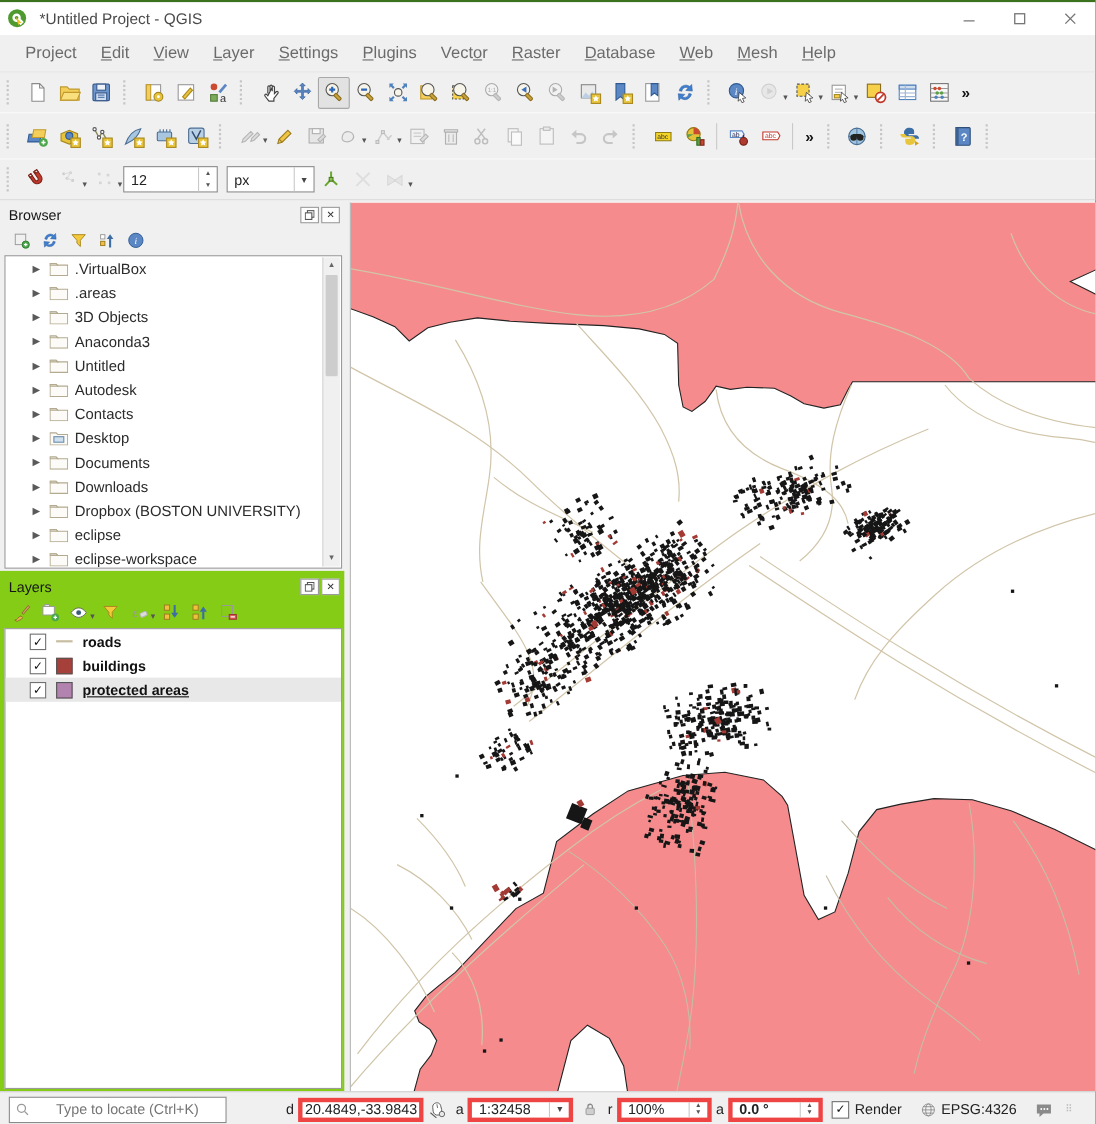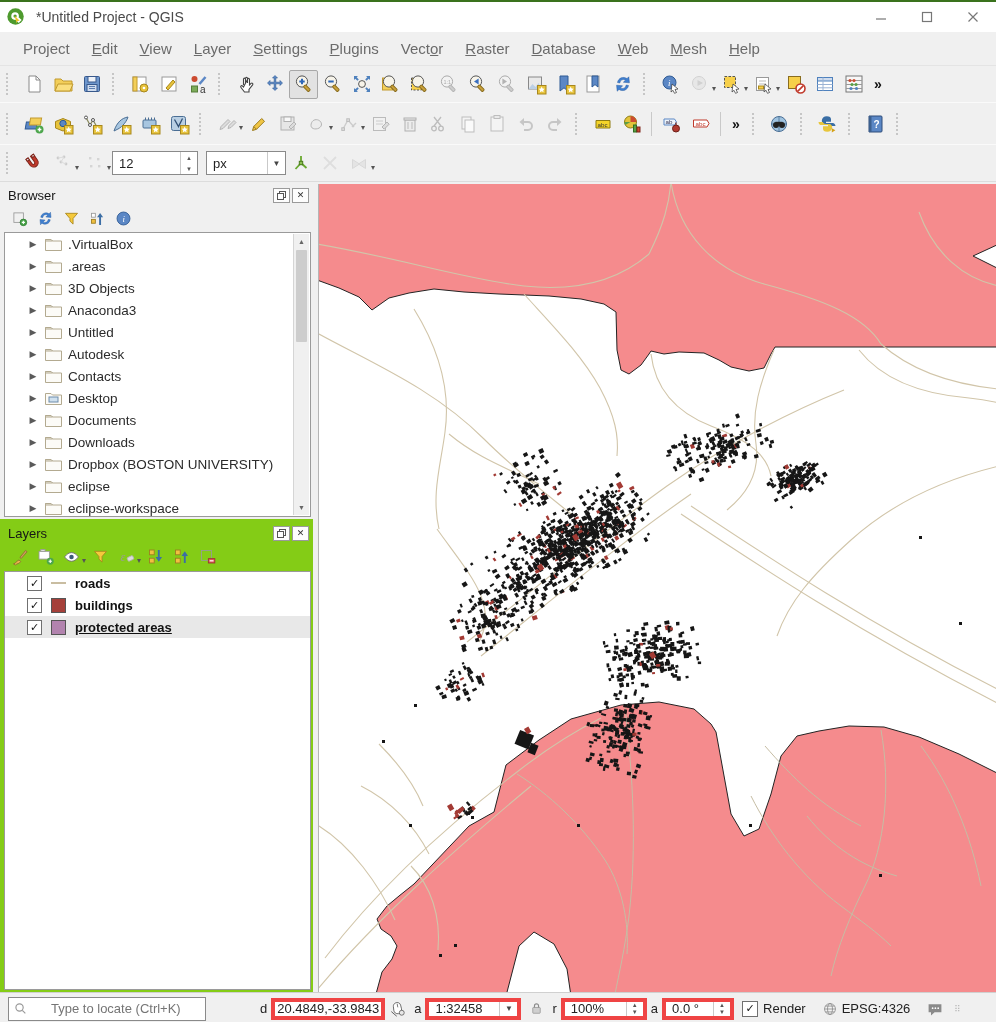--- a/index.html
+++ b/index.html
@@ -2452,21 +2452,21 @@
     </span>
     <span class="sb-label">r</span>
     <div class="sb-field" style="width:86px;">
       <span class="spin-val">100%</span>
       <span class="spin-arrows">
           <div>▲</div>
           <div>▼</div>
         </span>
     </div>
     <span class="sb-label">a</span>
-    <div class="sb-field" style="width:72px;">
+    <div class="sb-field" style="width:86px;font-weight:bold;">
       <span class="spin-val">0.0 °</span>
       <span class="spin-arrows">
           <div>▲</div>
           <div>▼</div>
         </span>
     </div>
     <span class="render-check">✓</span>
     <span>Render</span>
     <span class="sb-ic" style="margin-left:16px;">
       <svg width="16" height="16" viewBox="0 0 22 22">

